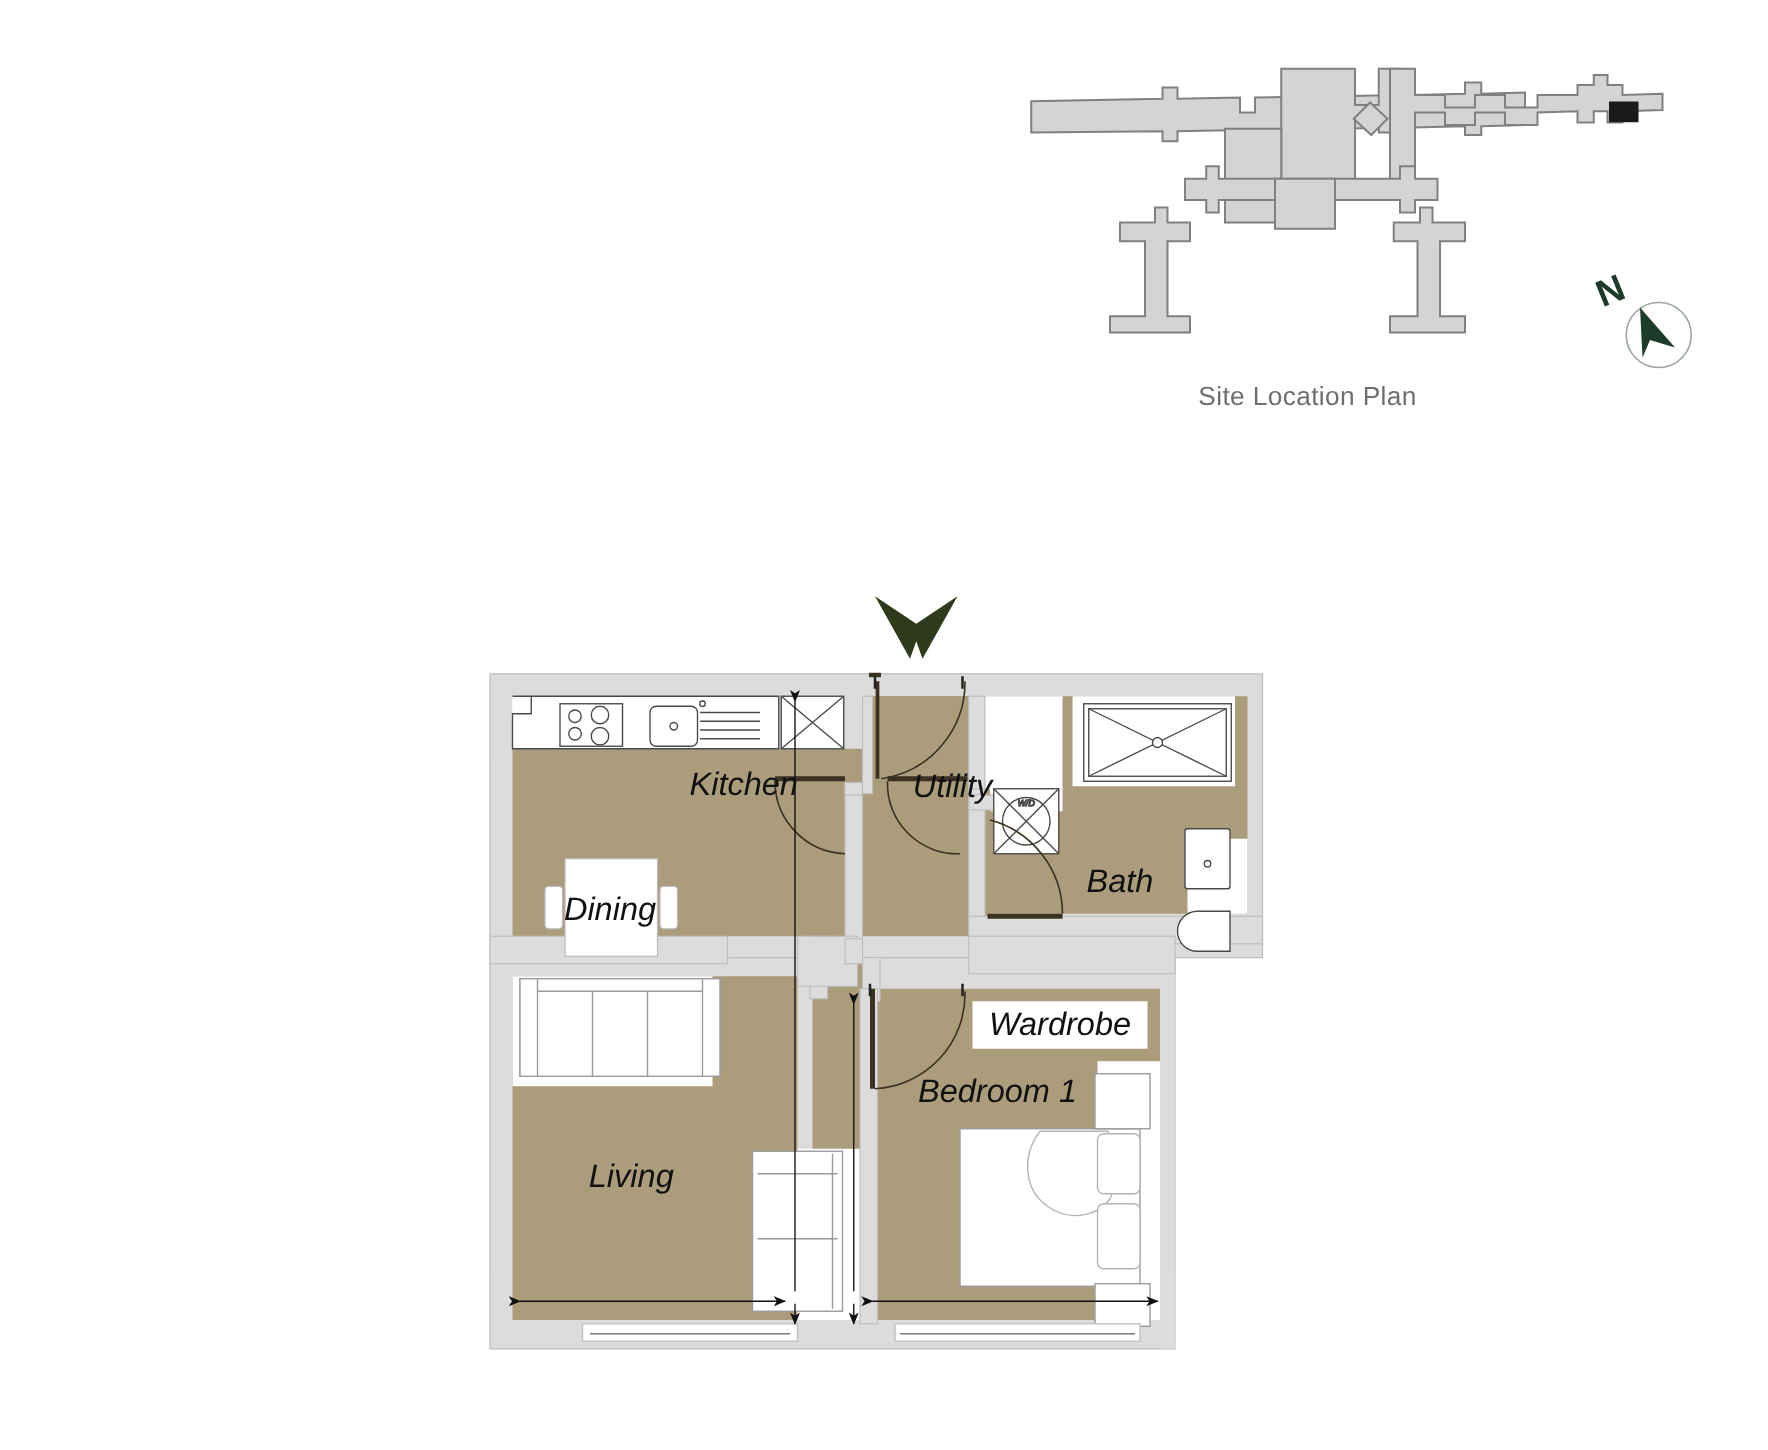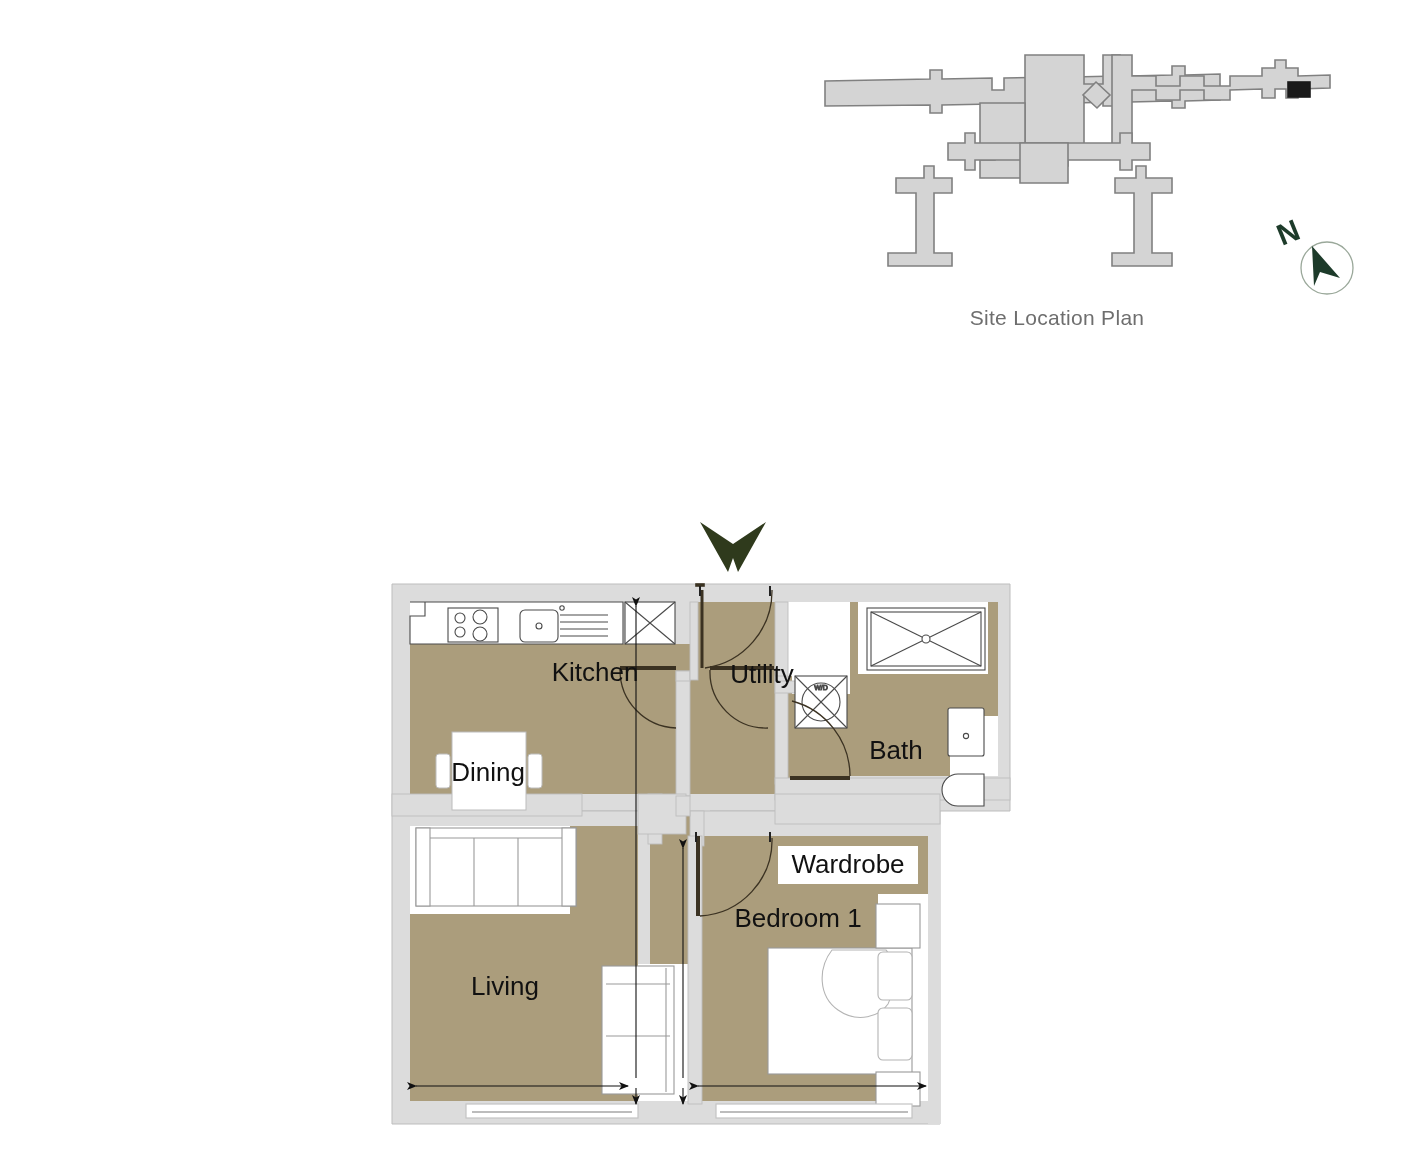--- a/index.html
+++ b/index.html
@@ -24,21 +24,21 @@
   #site-block {
     position: absolute;
     left: 820px;
     top: 48px;
     width: 540px;
     height: 300px;
   }
   #site-svg { display: block; }
   #site-caption {
     position: absolute;
-    left: 12px;
+    left: 1px;
     top: 258px;
     width: 450px;
     text-align: center;
     font-family: "Liberation Sans", sans-serif;
     font-size: 21px;
     color: #6e6e6e;
     letter-spacing: .3px;
     white-space: nowrap;
   }
   #compass {
@@ -46,23 +46,24 @@
     left: 452px;
     top: 168px;
     width: 90px;
     height: 90px;
   }
 
   
   #plan-block {
     position: absolute;
     left: 380px;
-    top: 516px;
+    top: 471px;
     width: 660px;
     height: 640px;
+    font-style: italic;
   }
   #plan-svg { display: block; }
 
   .room-label {
     font-family: "Liberation Sans", sans-serif;
     fill: #111111;
     font-size: 26px;
     text-anchor: middle;
     dominant-baseline: middle;
   }

